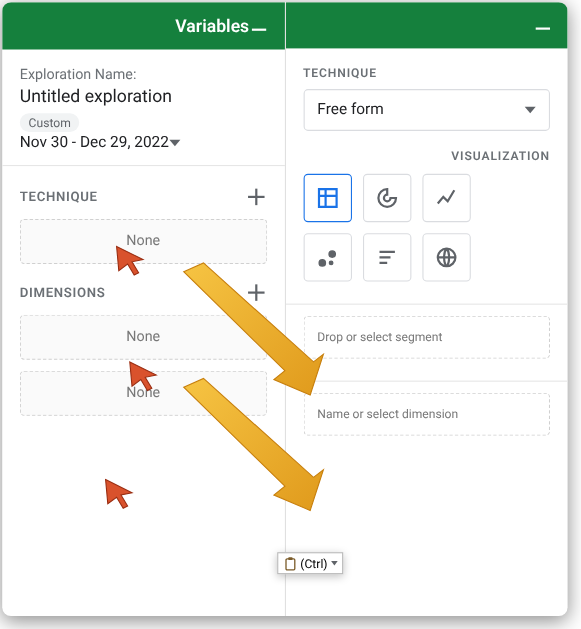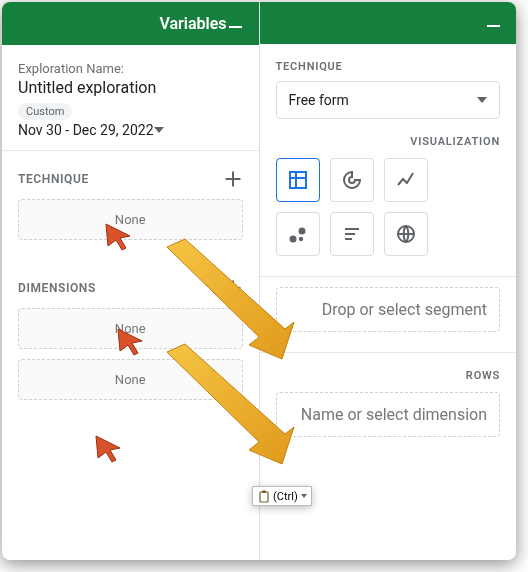--- a/index.html
+++ b/index.html
@@ -160,43 +160,43 @@
     color: #5f6368;
     cursor: pointer;
   }
   .viz.sel { border-color: #1a73e8; color: #1a73e8; }
   .viz svg { width: 22px; height: 22px; stroke: currentColor; fill: none; stroke-width: 2; }
   .hr2 { border: none; border-top: 1px solid #e6e6e6; margin: 20px -16px 0 -16px; }
   .rdrop {
     border: 1px dashed #d0d0d0;
     border-radius: 4px;
     padding: 12px;
-    text-align: right;
+    text-align: left;
     color: #777;
-    font-size: 16px;
+    font-size: 11px;
     margin-top: 10px;
   }
   .rlabel.sp { margin-top: 16px; text-align: right; }
   
   .arrow {
     position: absolute;
     pointer-events: none;
   }
   
   .redptr {
     position: absolute;
     width: 30px; height: 30px;
     pointer-events: none;
   }
   .redptr svg { width: 30px; height: 30px; }
   
   .popup {
     position: absolute;
     left: 250px;
-    top: 484px;
+    top: 500px;
     background: #fff;
     border: 1px solid #b9b9b9;
     box-shadow: 0 2px 8px rgba(0,0,0,.25);
     font-size: 11px;
     padding: 2px 4px;
     display: flex;
     align-items: center;
     gap: 2px;
     z-index: 30;
   }
@@ -233,21 +233,21 @@
         <span class="caret"></span>
       </div>
       <hr class="hr">
 
       <div class="sect-head">
         <span class="lbl">TECHNIQUE</span>
         <span class="add"></span>
       </div>
       <div class="drop">None</div>
 
-      <div class="sect-head" style="margin-top:38px">
+      <div class="sect-head" style="margin-top:16px">
         <span class="lbl">DIMENSIONS</span>
         <span class="add"></span>
       </div>
       <div class="drop">None</div>
 
       <div class="drop">None</div>
     </div>
   </div>
 
   <div class="col">
@@ -295,21 +295,20 @@
               <circle cx="11" cy="11" r="8"></circle>
               <path d="M3 11h16 M11 3c3 3 3 13 0 16 M11 3c-3 3-3 13 0 16"></path>
             </svg>
         </div>
       </div>
 
       <hr class="hr2">
       <div class="rdrop">Drop or select segment</div>
 
       <hr class="hr2">
-      <div class="rlabel sp">ROWS</div>
       <div class="rdrop">Name or select dimension</div>
     </div>
   </div>
 
   <svg class="arrow" style="left:155px;top:235px" width="140" height="130">
     <defs>
       <linearGradient id="g1" x1="0" y1="0" x2="1" y2="1">
         <stop offset="0" stop-color="#f6c443"></stop>
           <stop offset="1" stop-color="#e09a1c"></stop>
       </linearGradient>

